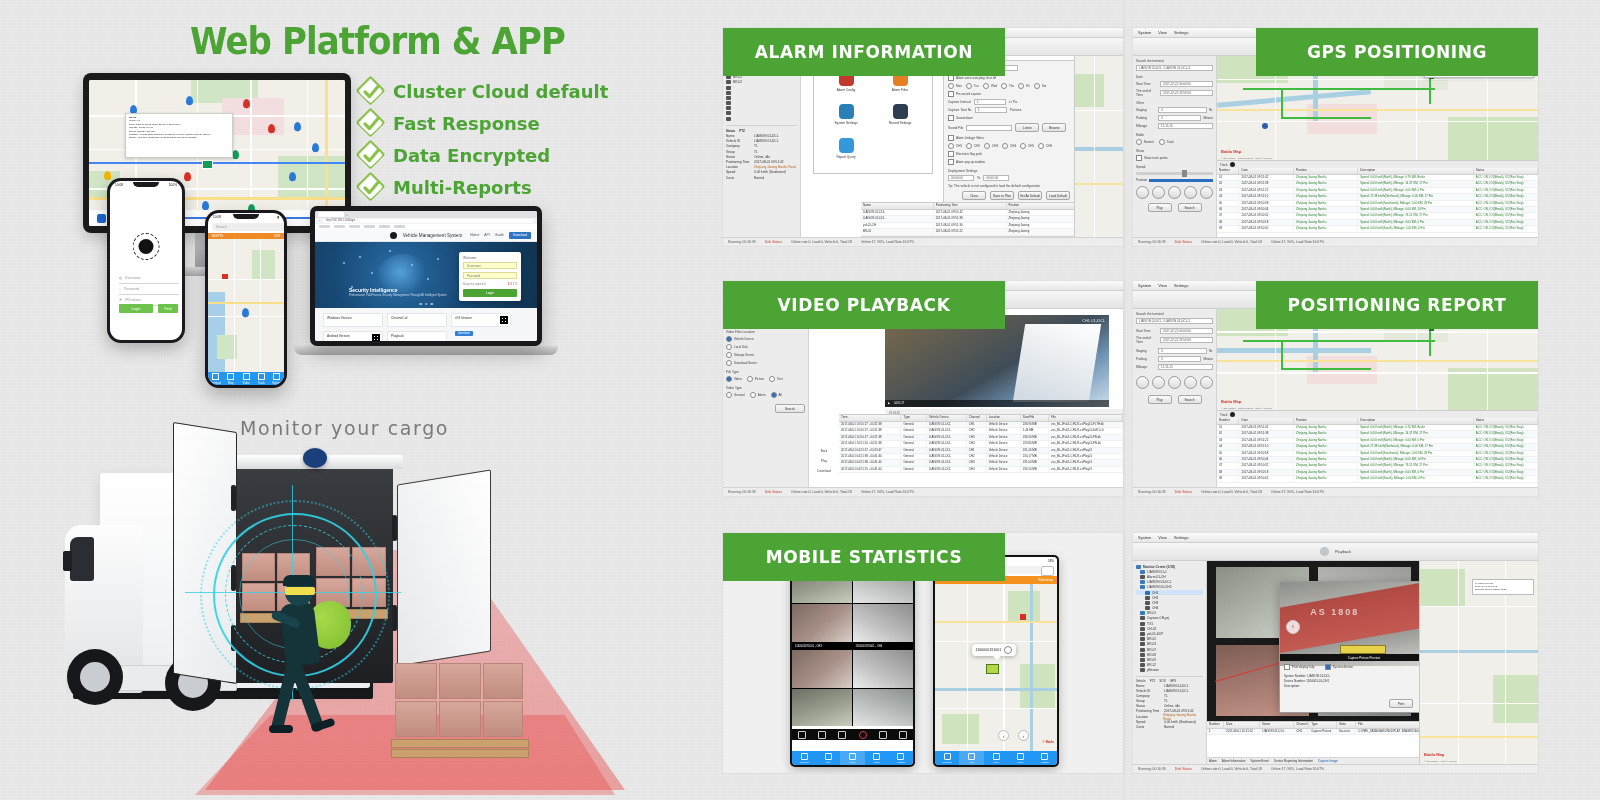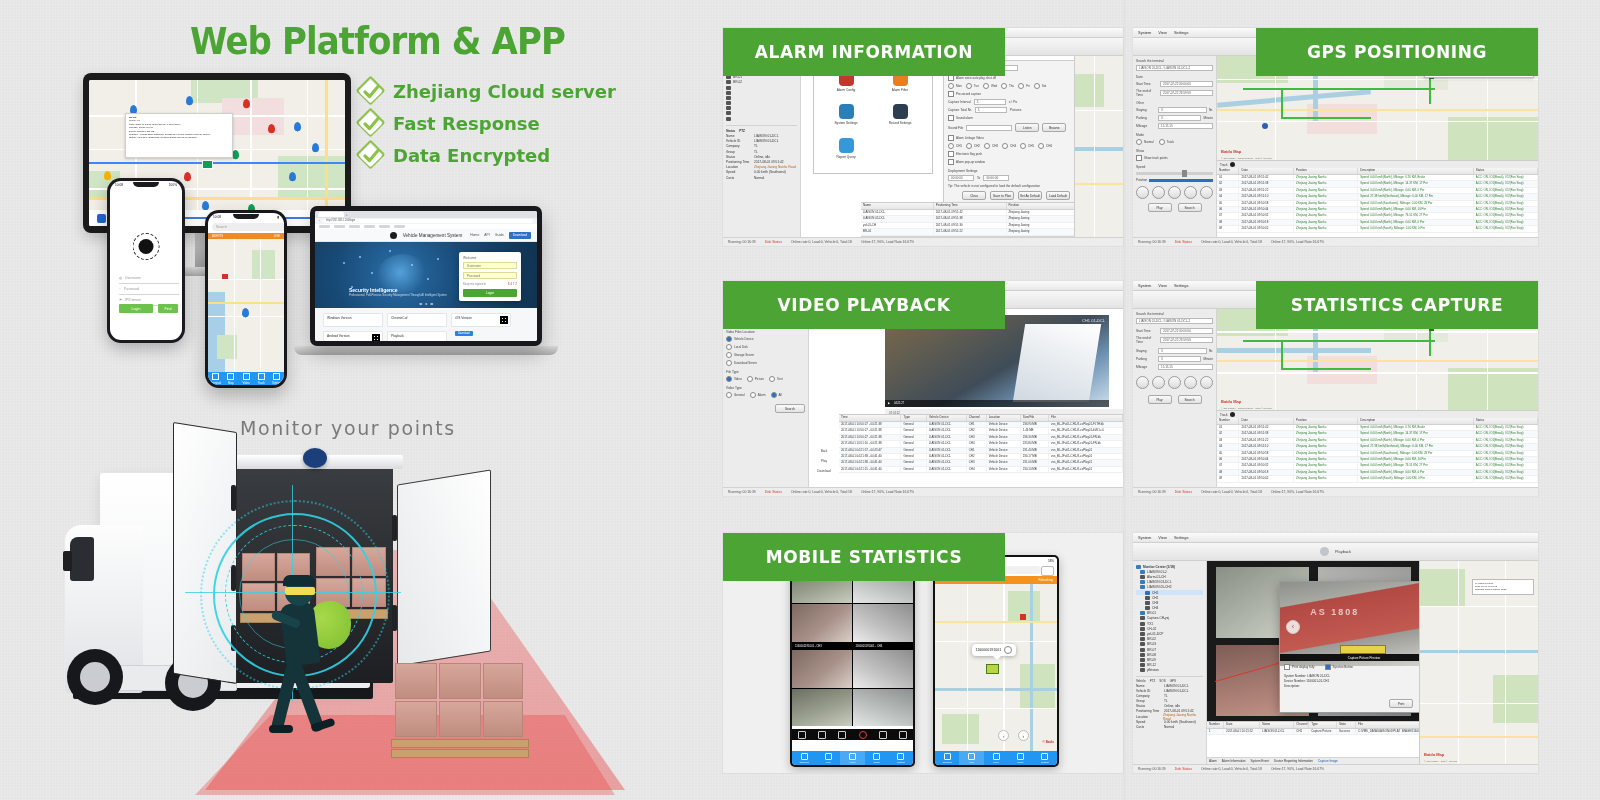--- a/index.html
+++ b/index.html
@@ -355,41 +355,51 @@
 
   <div id="bullets">
     <div class="bullet">
       <span class="chk">
         <i class="d1"></i>
           <i class="d2"></i>
         <svg viewBox="0 0 19 17">
             <path d="M3 9 L7.5 13.5 L16 3.5" fill="none" stroke="#8BC34A" stroke-width="3.2" stroke-linecap="round" stroke-linejoin="round"></path>
           </svg>
       </span>
-      <span class="btxt">Zhejiang Cloud server</span>
+      <span class="btxt">Cluster Cloud default</span>
     </div>
     <div class="bullet">
       <span class="chk">
         <i class="d1"></i>
           <i class="d2"></i>
         <svg viewBox="0 0 19 17">
             <path d="M3 9 L7.5 13.5 L16 3.5" fill="none" stroke="#8BC34A" stroke-width="3.2" stroke-linecap="round" stroke-linejoin="round"></path>
           </svg>
       </span>
       <span class="btxt">Fast Response</span>
     </div>
     <div class="bullet">
       <span class="chk">
         <i class="d1"></i>
           <i class="d2"></i>
         <svg viewBox="0 0 19 17">
             <path d="M3 9 L7.5 13.5 L16 3.5" fill="none" stroke="#8BC34A" stroke-width="3.2" stroke-linecap="round" stroke-linejoin="round"></path>
           </svg>
       </span>
       <span class="btxt">Data Encrypted</span>
+    </div>
+    <div class="bullet">
+      <span class="chk">
+        <i class="d1"></i>
+          <i class="d2"></i>
+        <svg viewBox="0 0 19 17">
+            <path d="M3 9 L7.5 13.5 L16 3.5" fill="none" stroke="#8BC34A" stroke-width="3.2" stroke-linecap="round" stroke-linejoin="round"></path>
+          </svg>
+      </span>
+      <span class="btxt">Multi-Reports</span>
     </div>
   </div>
 
   <div id="devices">
 
     <div class="mon-stand"></div>
     <div class="mon-base"></div>
 
     <div class="monitor">
       <div class="scr">
@@ -604,21 +614,21 @@
               <div class="t">Playback</div>
 
             </div>
           </div>
 
         </div>
       </div>
     </div>
   </div>
 
-  <div id="cargotext">Monitor your points</div>
+  <div id="cargotext">Monitor your cargo</div>
 
   <div id="truckwrap">
     <div class="redcone"></div>
     <div class="redfloor"></div>
 
     <div class="chassis"></div>
     <div class="truck-body"></div>
     <div class="cab">
       <div class="cab-window"></div>
       <div class="cab-mirror"></div>
@@ -1485,21 +1495,21 @@
           </div>
         </div>
         <div class="app-status">
           <span>Running: 00:16:39</span>
           <span class="red">Disk Status</span>
           <span>Online rate:0, Load:0, Vehicle:0, Total:18</span>
           <span>Online:17, 90%, Load Rate:16.67%</span>
         </div>
       </div>
     </div>
-    <div class="banner" style="left:123px;top:0;width:282px;height:48px">STATISTICS CAPTURE</div>
+    <div class="banner" style="left:123px;top:0;width:282px;height:48px">POSITIONING REPORT</div>
   </div>
 
   <div class="panel" style="left:8px;top:533px;width:400px;height:240px;background:#f0f0f0">
     <div class="shot" style="background:#f0f0f0">
 
       <div class="mphone" style="left:67px;top:22px;width:125px;height:212px">
         <div class="s">
           <div class="mstat">
             <span>10:08</span>
             <span>58%</span>

